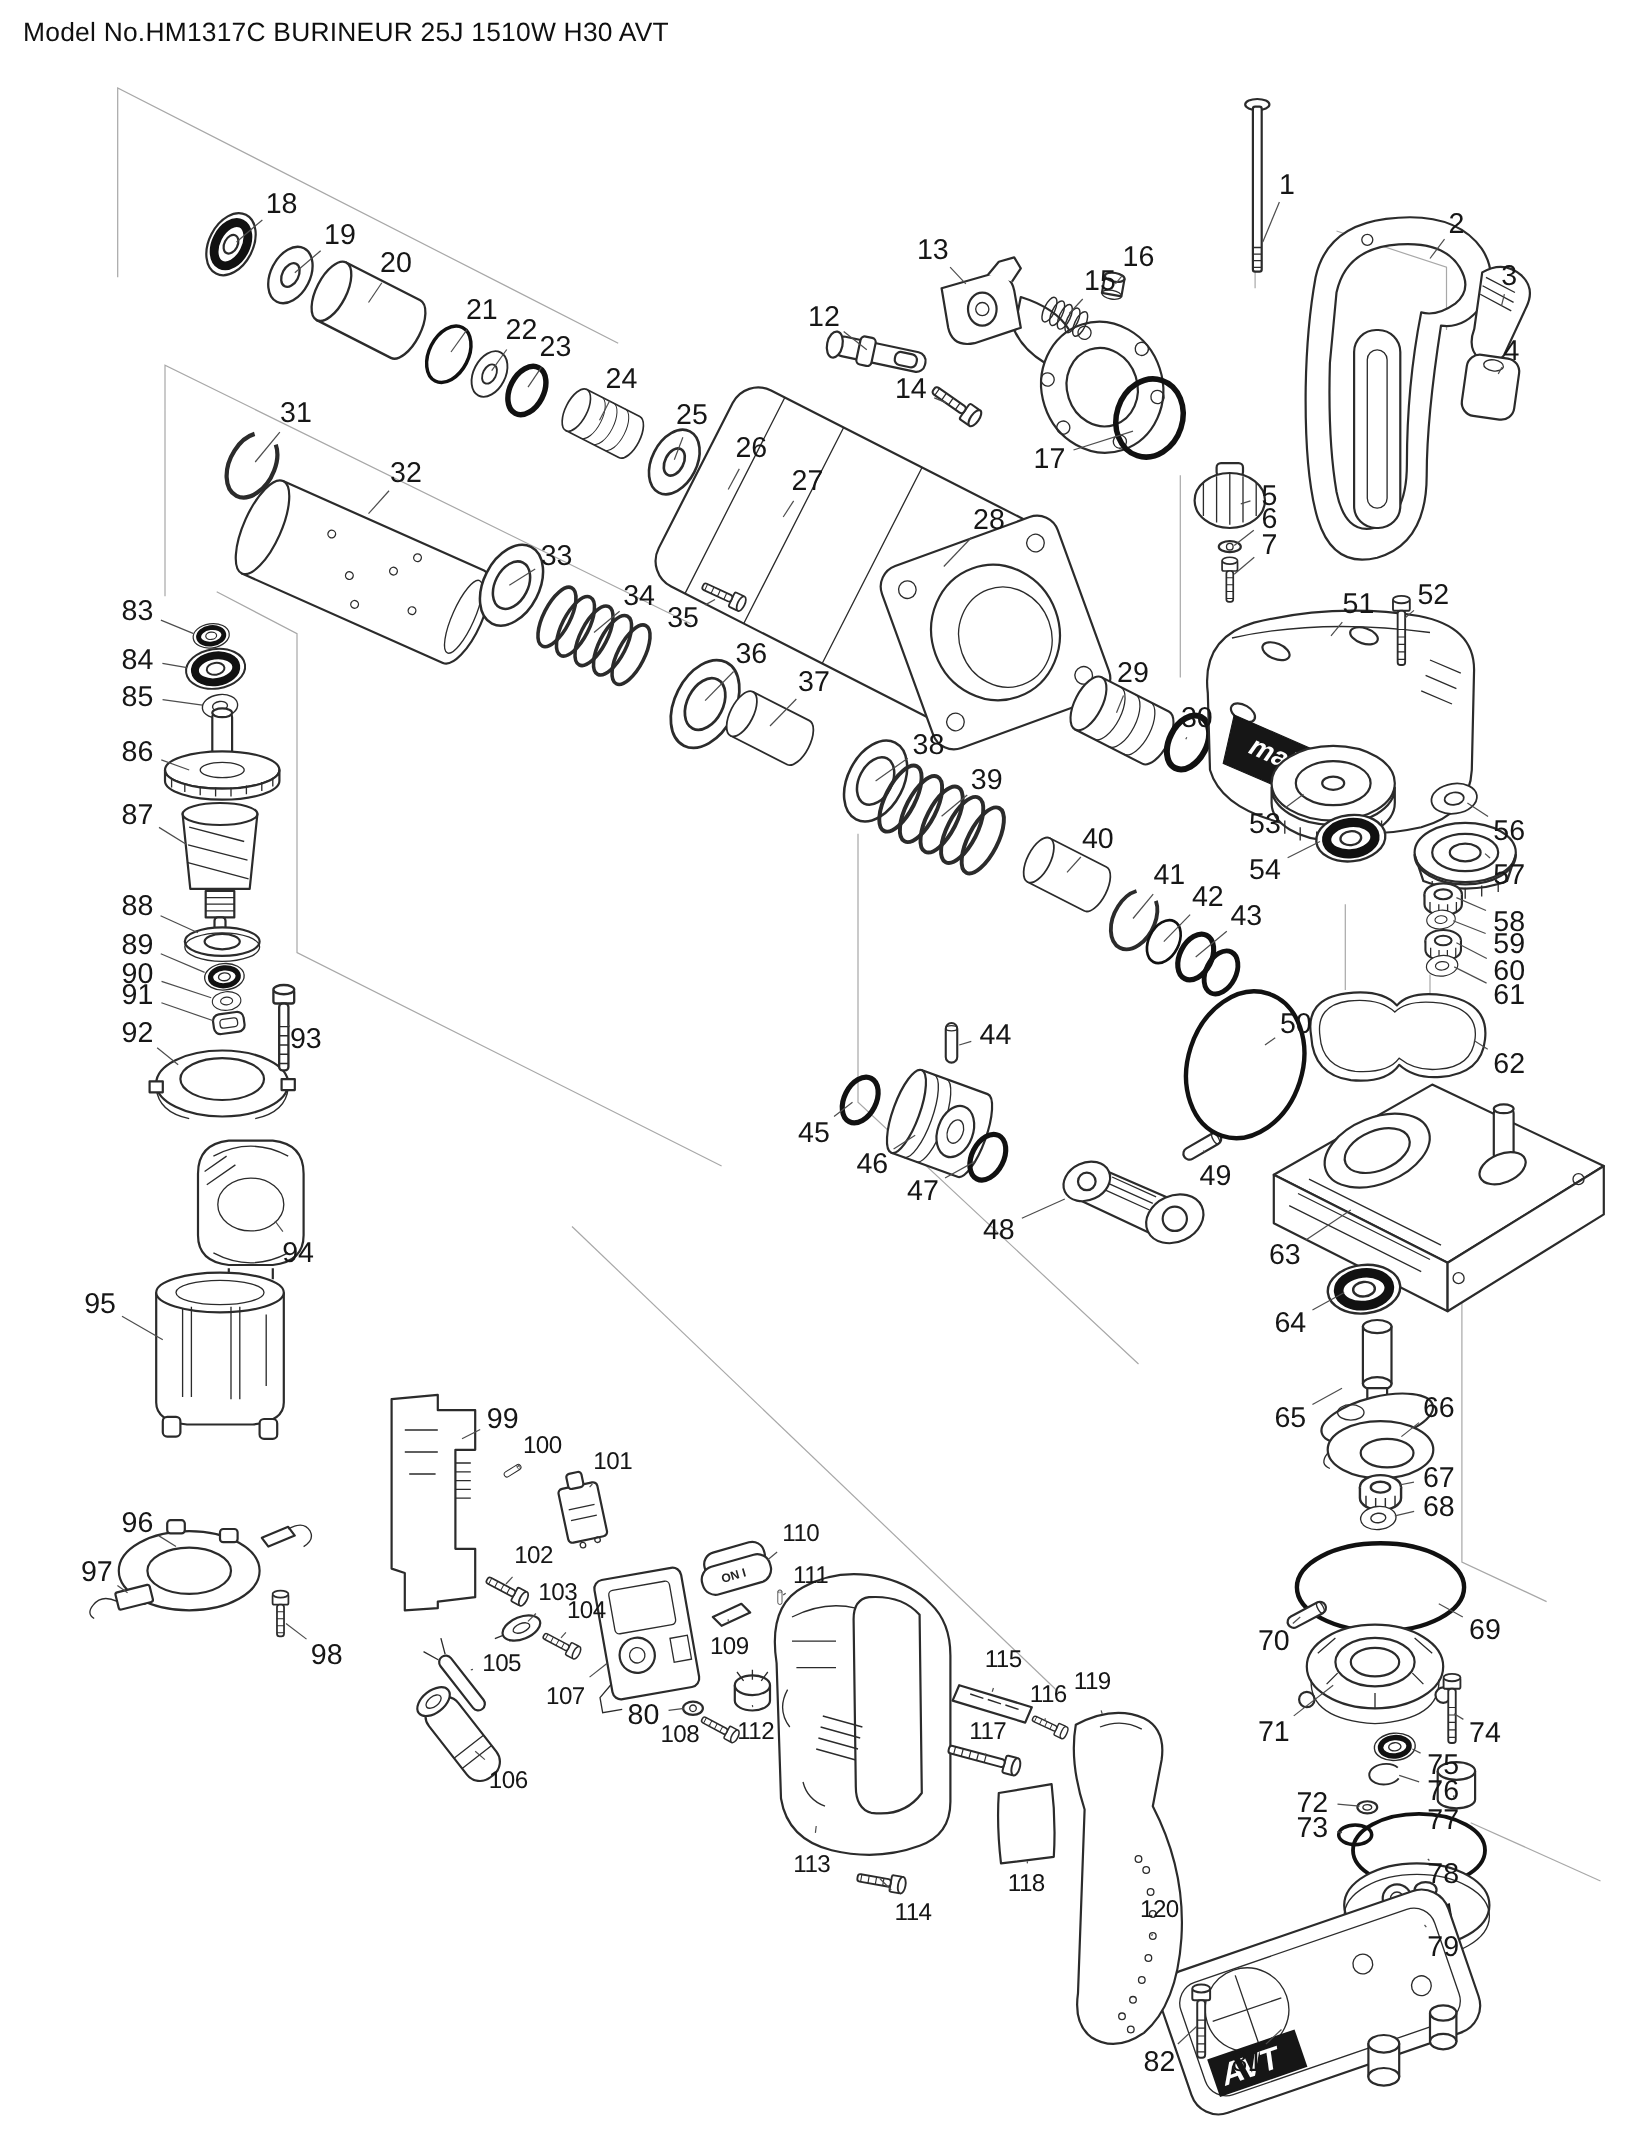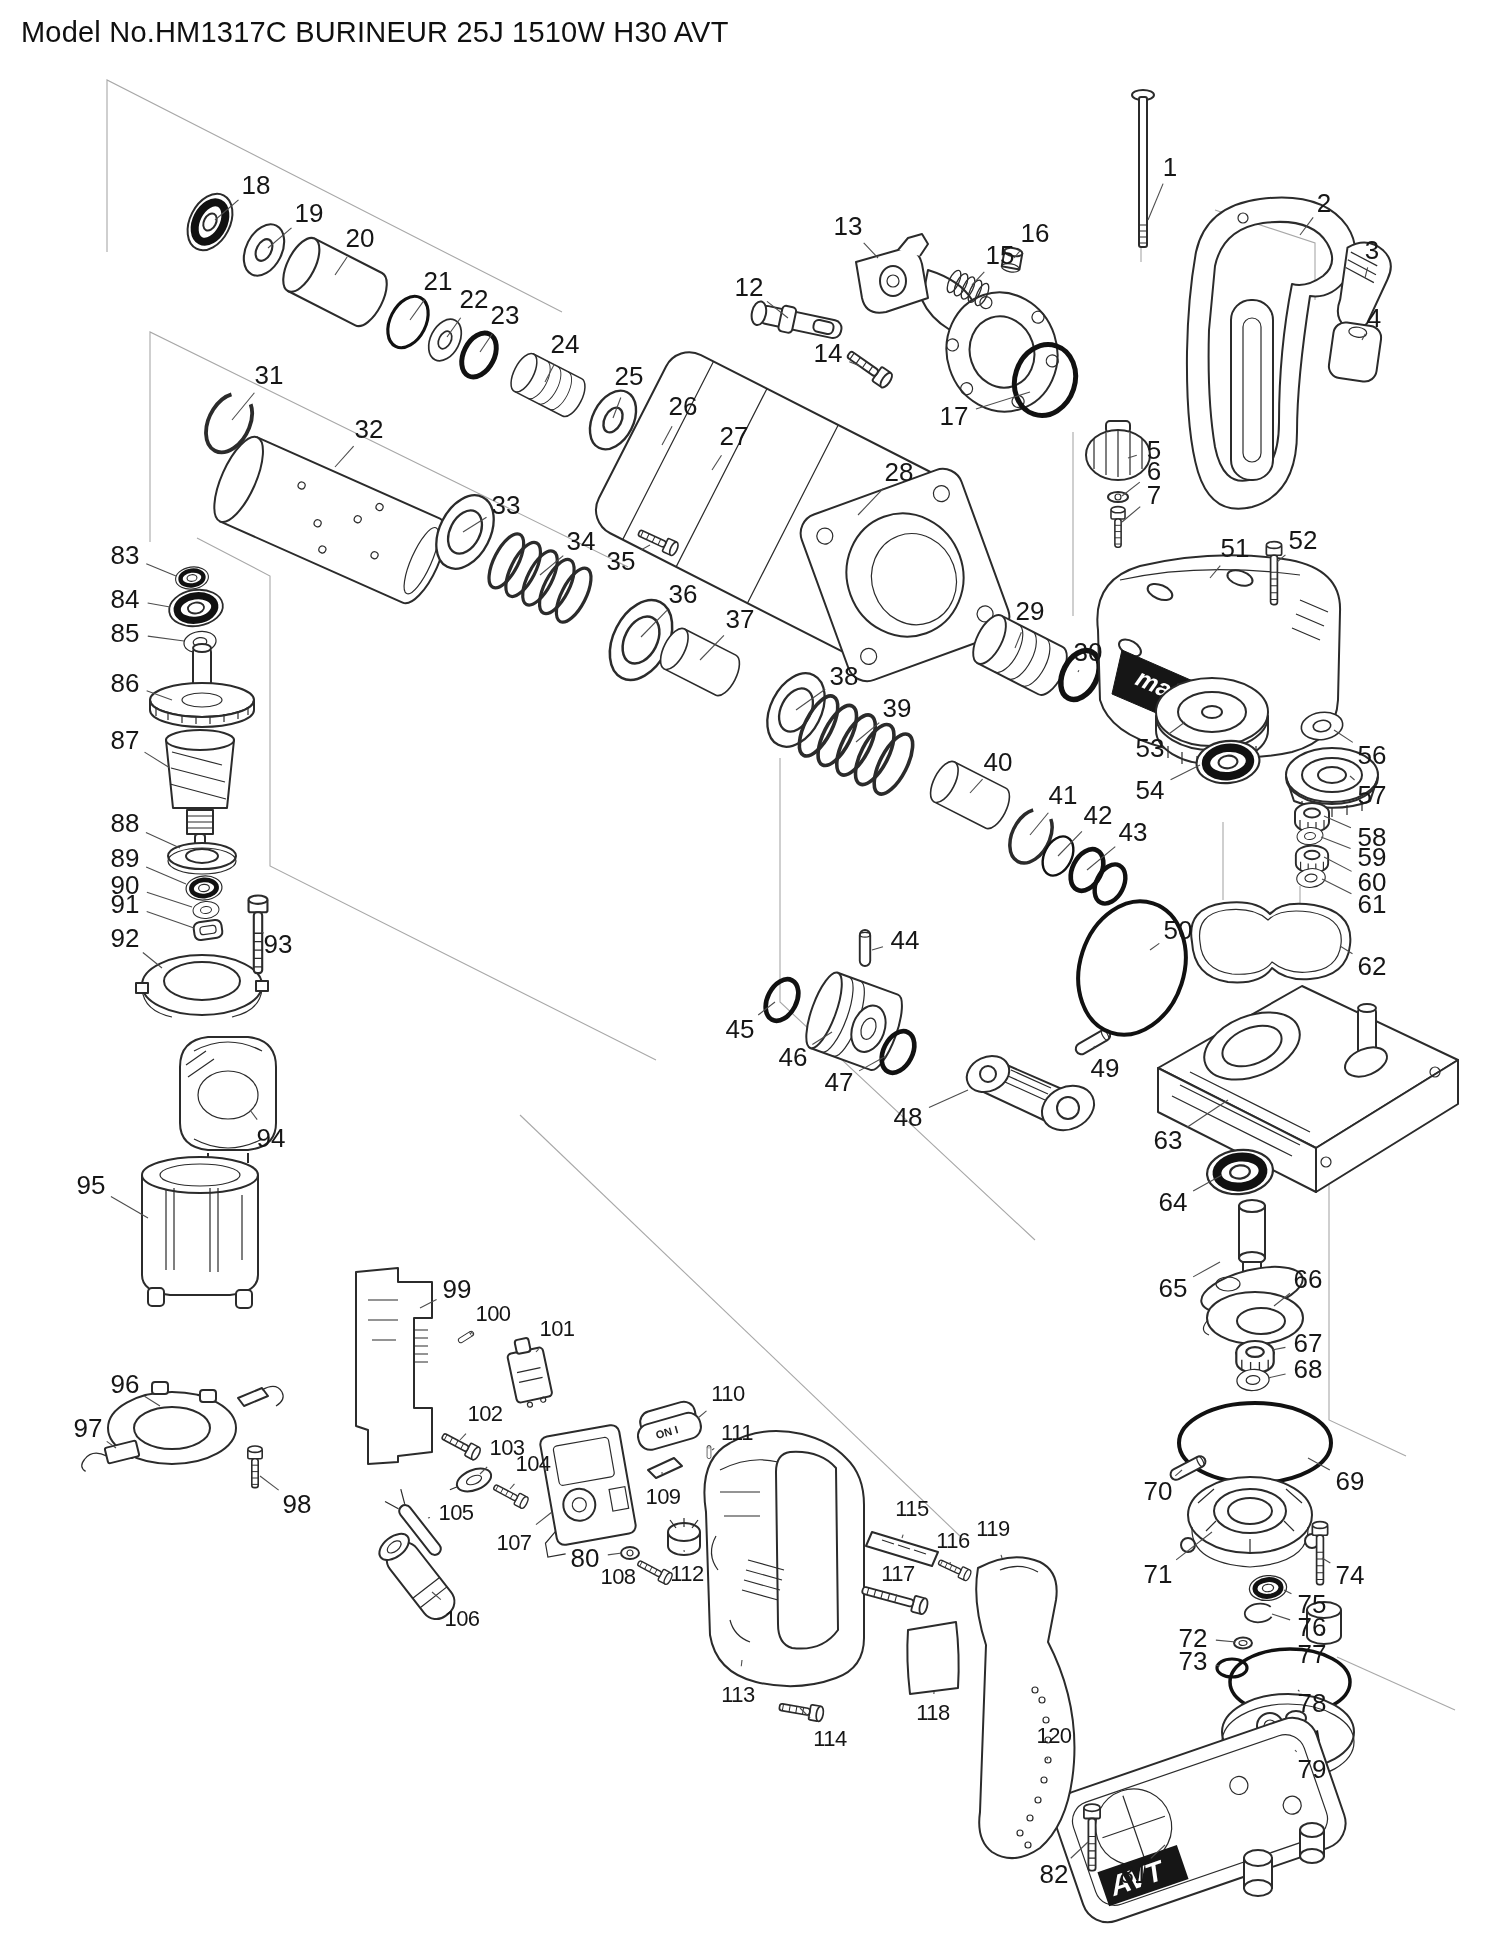--- a/index.html
+++ b/index.html
@@ -1,18 +1,18 @@
 <!DOCTYPE html>
 <html><head>
 <meta charset="utf-8">
 <style>
   html,body{margin:0;padding:0;background:#ffffff;}
   .stage{position:relative;width:1500px;height:1954px;background:#fff;overflow:hidden;
          font-family:"Liberation Sans",sans-serif;}
-  .title{position:absolute;left:21px;top:16px;font-size:29px;color:#101010;letter-spacing:0.2px;text-align:right;}
+  .title{position:absolute;left:21px;top:16px;font-size:24px;color:#101010;letter-spacing:0.2px;text-align:right;}
   svg{position:absolute;left:0;top:0;}
   .p{fill:#ffffff;stroke:#2b2b2b;stroke-width:2;stroke-linejoin:round;}
   .thinl{fill:none;stroke:#2b2b2b;stroke-width:1.2;}
   .guide{fill:none;stroke:#a8a8a8;stroke-width:1.1;}
   .lead{stroke:#4d4d4d;stroke-width:1.1;}
   .plabel{font-family:"Liberation Sans",sans-serif;font-size:26px;fill:#161616;
           text-anchor:middle;dominant-baseline:central;}
   .plabel3{font-size:22px;letter-spacing:-0.5px;}
   .logo-cover{font-family:"Liberation Sans",sans-serif;font-style:italic;font-weight:bold;
               font-size:25px;fill:#ffffff;}

